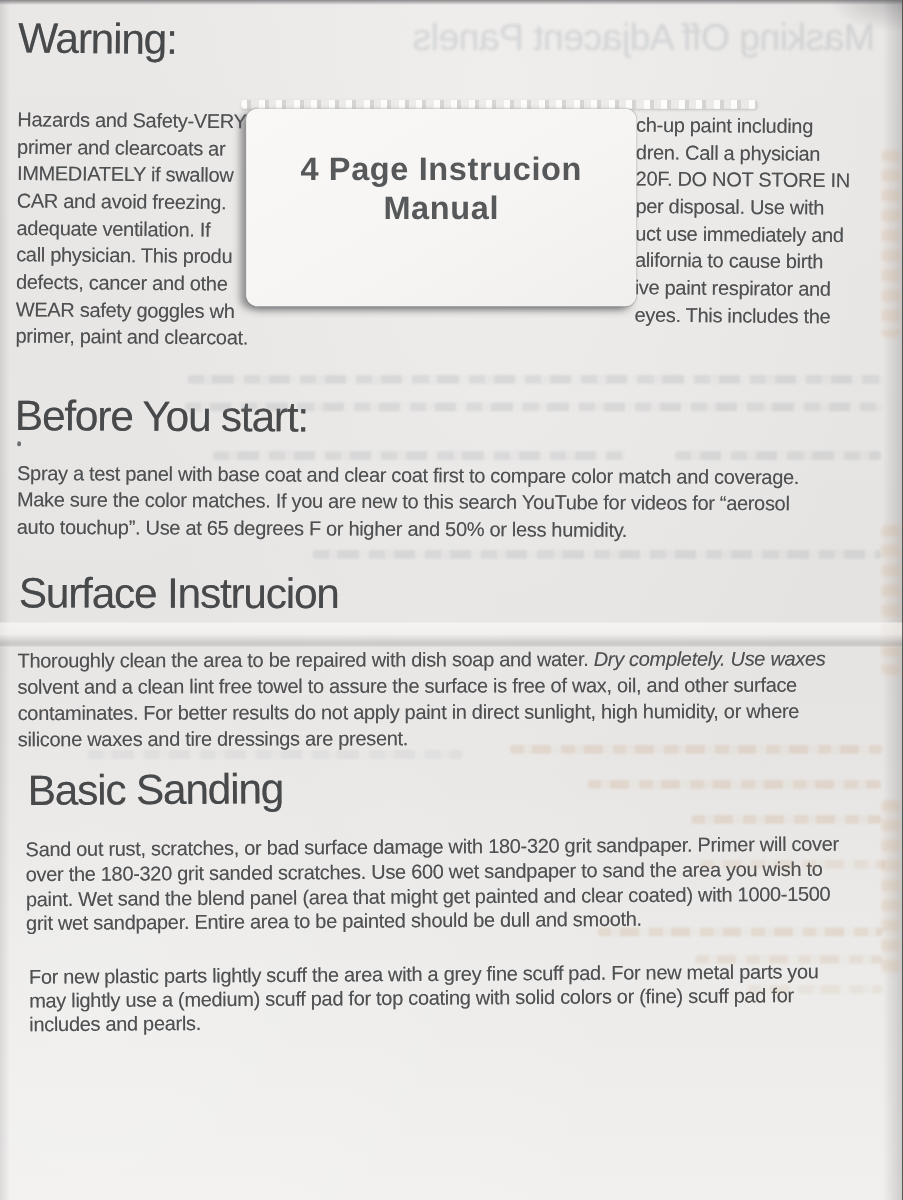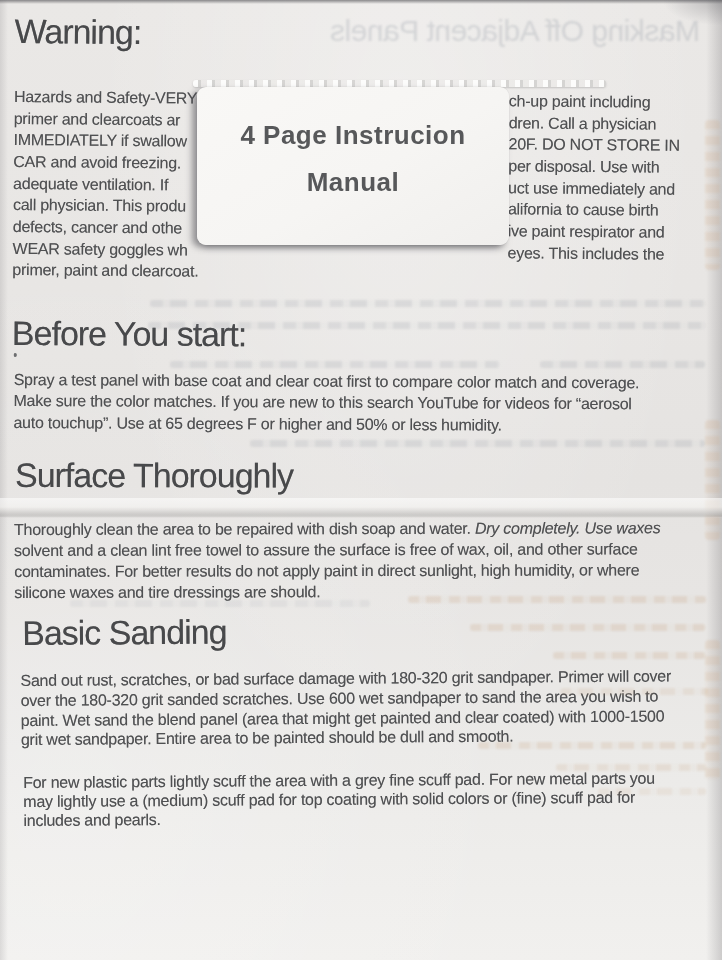--- a/index.html
+++ b/index.html
@@ -27,21 +27,21 @@
   .bl.r{left:509px;}
   .bl .it{font-style:italic;}
   .stray-dot{position:absolute;width:3px;height:4px;border-radius:2px;background:#6d6e70;}
   .sticker{position:absolute;left:197px;top:87px;width:312px;height:158px;z-index:6;
     background:linear-gradient(150deg,#f9f8f6 0%,#f6f5f3 55%,#f0efed 100%);
     border-radius:9px;
     box-shadow:-6px 3px 6px -1px rgba(80,80,85,0.55),0 7px 7px -5px rgba(85,85,90,0.55),0 0 1px rgba(120,120,120,0.4);
     text-align:center;}
   .sticker .st{font-weight:700;font-size:26px;letter-spacing:0.5px;color:#57585a;white-space:nowrap;}
   .sticker .st1{margin-top:33px;}
-  .sticker .st2{margin-top:16px;}
+  .sticker .st2{}
   .perf{position:absolute;left:193px;top:80px;width:413px;height:7px;z-index:5;border-radius:3px;
     background:repeating-linear-gradient(90deg,#fcfcfb 0 5px,rgba(185,185,183,0.45) 5px 8px,rgba(235,234,232,0.25) 8px 14px);
     box-shadow:0 1px 2px rgba(120,120,122,0.35);filter:blur(0.3px);}
   .sheet-edge{position:absolute;left:0;top:498px;width:722px;height:20px;z-index:2;
     background:linear-gradient(180deg,rgba(255,255,255,0.55) 0%,rgba(246,245,243,0.65) 45%,rgba(178,176,174,0.48) 80%,rgba(140,138,136,0.30) 90%,rgba(232,230,228,0.25) 100%);
     filter:blur(0.5px);}
   .ghost-h{position:absolute;top:14px;left:328px;width:372px;font-size:30px;letter-spacing:-0.5px;
     color:rgba(148,156,166,0.30);transform:scaleX(-1);filter:blur(1.1px);white-space:nowrap;z-index:1;}
   .gl{position:absolute;height:7px;border-radius:3px;z-index:1;filter:blur(0.8px);
     background:repeating-linear-gradient(90deg,rgba(138,146,156,0.17) 0 13px,rgba(138,146,156,0.05) 13px 20px,rgba(138,146,156,0.19) 20px 37px,rgba(138,146,156,0.02) 37px 45px);}
@@ -108,32 +108,32 @@
 
   <div class="sec" style="transform:rotate(0.3deg);transform-origin:12px 316px;">
     <div class="h1" style="top:314px;left:12px;">Before You start:</div>
     <div class="stray-dot" style="top:353px;left:14px;"></div>
     <div class="bl" style="top:371px;left:14px;">Spray a test panel with base coat and clear coat first to compare color match and coverage.</div>
     <div class="bl" style="top:392px;left:14px;">Make sure the color matches.  If you are new to this search YouTube for videos for “aerosol</div>
     <div class="bl" style="top:414px;left:14px;">auto touchup”.  Use at 65 degrees F or higher and 50% or less humidity.</div>
   </div>
 
   <div class="sec" style="transform:rotate(0.1deg);transform-origin:15px 458px;">
-    <div class="h1" style="top:456px;left:15px;">Surface Thoroughly</div>
+    <div class="h1" style="top:456px;left:15px;">Surface Instrucion</div>
   </div>
 
   <div class="sheet-edge"></div>
 
   <div class="sec" style="transform:rotate(-0.15deg);transform-origin:14px 521px;">
     <div class="bl" style="top:521px;left:14px;">
       <span>Thoroughly clean the area to be repaired with dish soap and water.  </span><span class="it">Dry completely. Use waxes</span>
     </div>
     <div class="bl" style="top:542px;left:14px;">solvent and a clean lint free towel to assure the surface is free of wax, oil, and other surface</div>
     <div class="bl" style="top:563px;left:14px;">contaminates. For better results do not apply paint in direct sunlight, high humidity, or where</div>
-    <div class="bl" style="top:584px;left:14px;">silicone waxes and tire dressings are should.</div>
+    <div class="bl" style="top:584px;left:14px;">silicone waxes and tire dressings are present.</div>
   </div>
 
   <div class="sec" style="transform:rotate(-0.4deg);transform-origin:22px 616px;">
     <div class="h1" style="top:614px;left:22px;">Basic Sanding</div>
     <div class="bl" style="top:672px;left:20px;">Sand out rust, scratches, or bad surface damage with 180-320 grit sandpaper. Primer will cover</div>
     <div class="bl" style="top:692px;left:20px;">over the 180-320 grit sanded scratches. Use 600 wet sandpaper to sand the area you wish to</div>
     <div class="bl" style="top:712px;left:20px;">paint. Wet sand the blend panel (area that might get painted and clear coated) with 1000-1500</div>
     <div class="bl" style="top:731px;left:20px;">grit wet sandpaper. Entire area to be painted should be dull and smooth.</div>
     <div class="bl" style="top:774px;left:22px;">For new plastic parts lightly scuff the area with a grey fine scuff pad. For new metal parts you</div>
     <div class="bl" style="top:793px;left:22px;">may lightly use a (medium) scuff pad for top coating with solid colors or (fine) scuff pad for</div>

